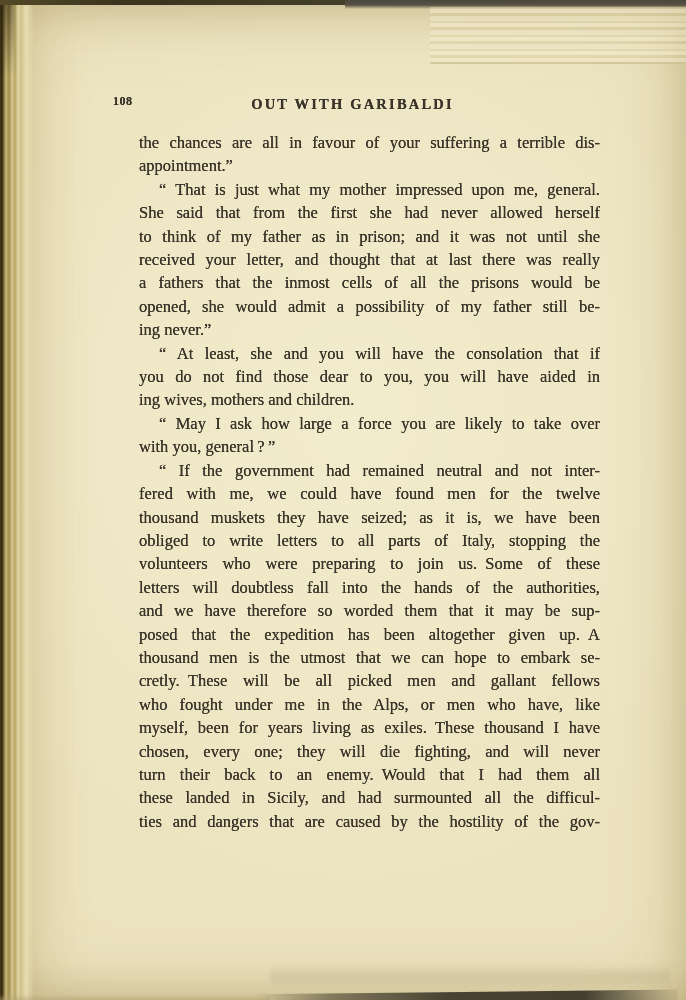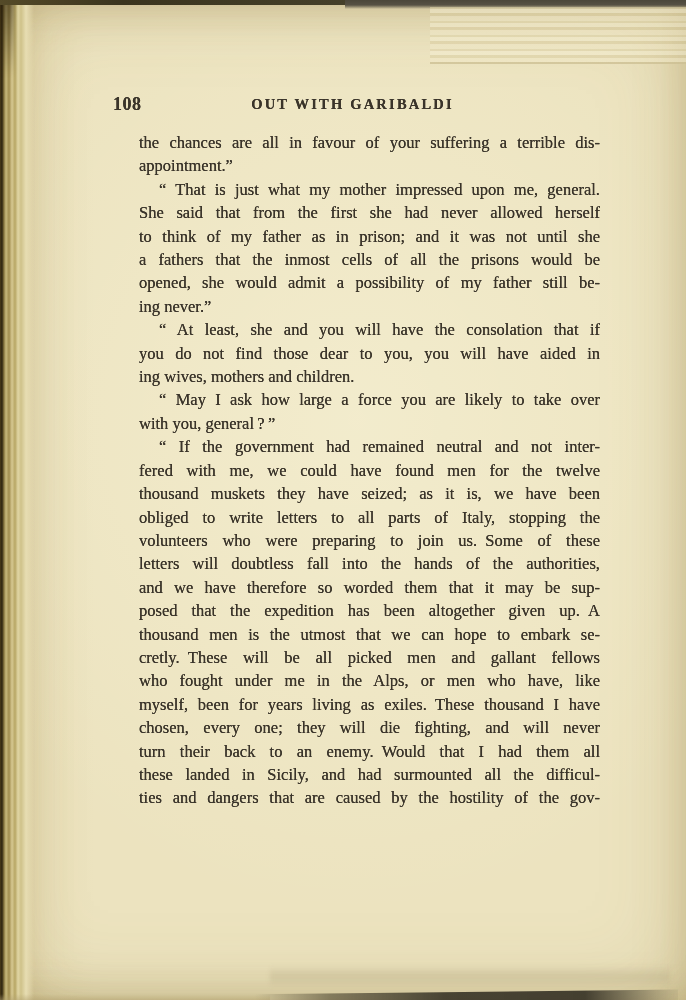--- a/index.html
+++ b/index.html
@@ -115,21 +115,21 @@
   }
 
   .running-head {
     position: relative;
     height: 22px;
     text-shadow: 0 0 0.4px currentColor;
   }
   .pagenum {
     position: absolute;
     left: 0; top: 0;
-    font-size: 18px;
+    font-size: 12px;
     font-weight: 700;
     letter-spacing: 0.5px;
   }
   .running-title {
     position: absolute;
     left: 0; right: 8px; top: 2px;
     text-align: center;
     font-size: 14.5px;
     font-weight: 700;
     letter-spacing: 2.2px;
@@ -177,20 +177,21 @@
     </header>
 
     <div class="body-text">
 
       <div class="line">the chances are all in favour of your suffering a terrible dis-</div>
       <div class="line last">appointment.”</div>
 
       <div class="line indent">“ That is just what my mother impressed upon me, general.</div>
       <div class="line">She said that from the first she had never allowed herself</div>
       <div class="line">to think of my father as in prison; and it was not until she</div>
+      <div class="line">received your letter, and thought that at last there was really</div>
       <div class="line">a fathers that the inmost cells of all the prisons would be</div>
       <div class="line">opened, she would admit a possibility of my father still be-</div>
       <div class="line last">ing never.”</div>
 
       <div class="line indent">“ At least, she and you will have the consolation that if</div>
       <div class="line">you do not find those dear to you, you will have aided in</div>
       <div class="line last">ing wives, mothers and children.</div>
 
       <div class="line indent">“ May I ask how large a force you are likely to take over</div>
       <div class="line last">with you, general ? ”</div>

